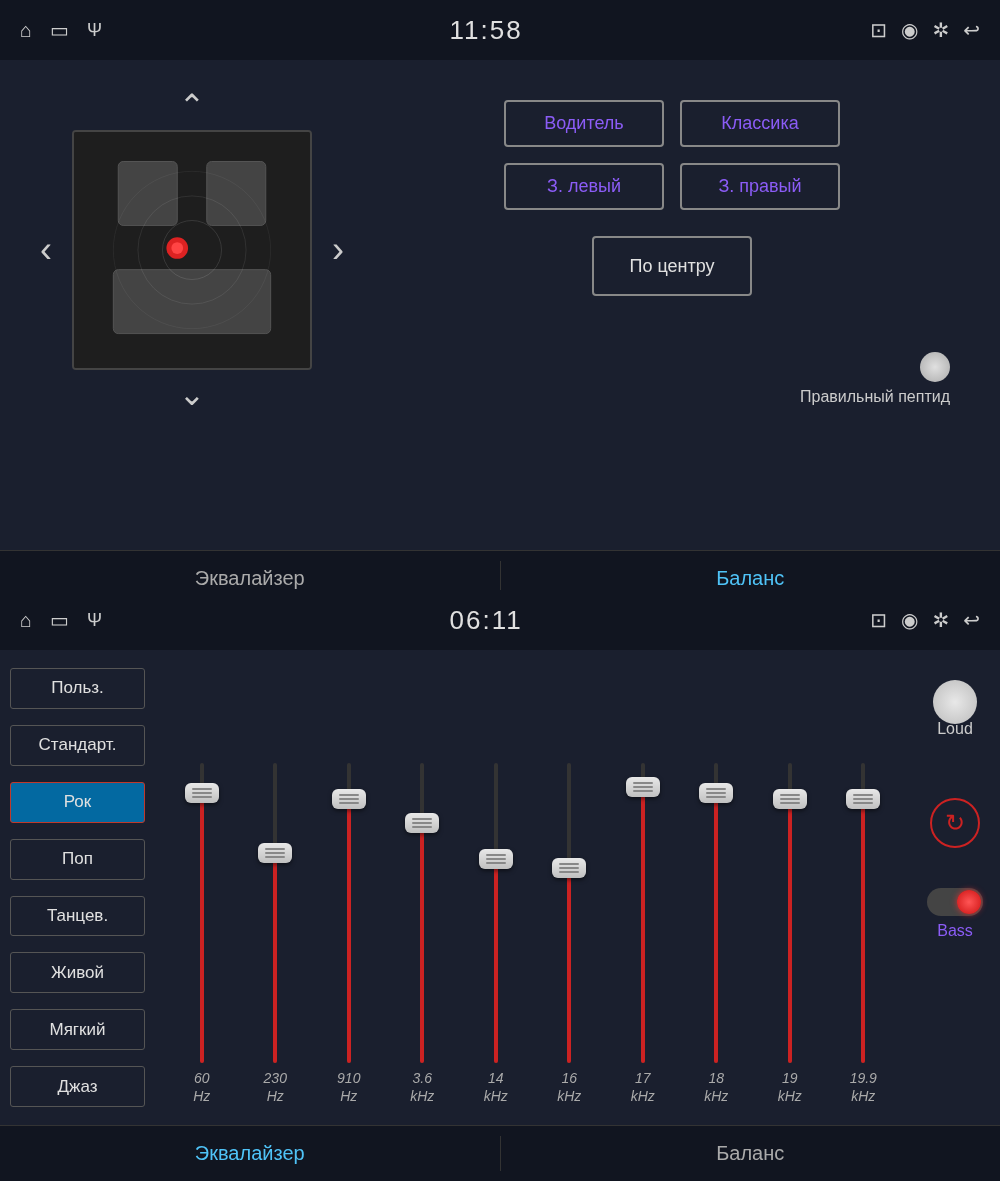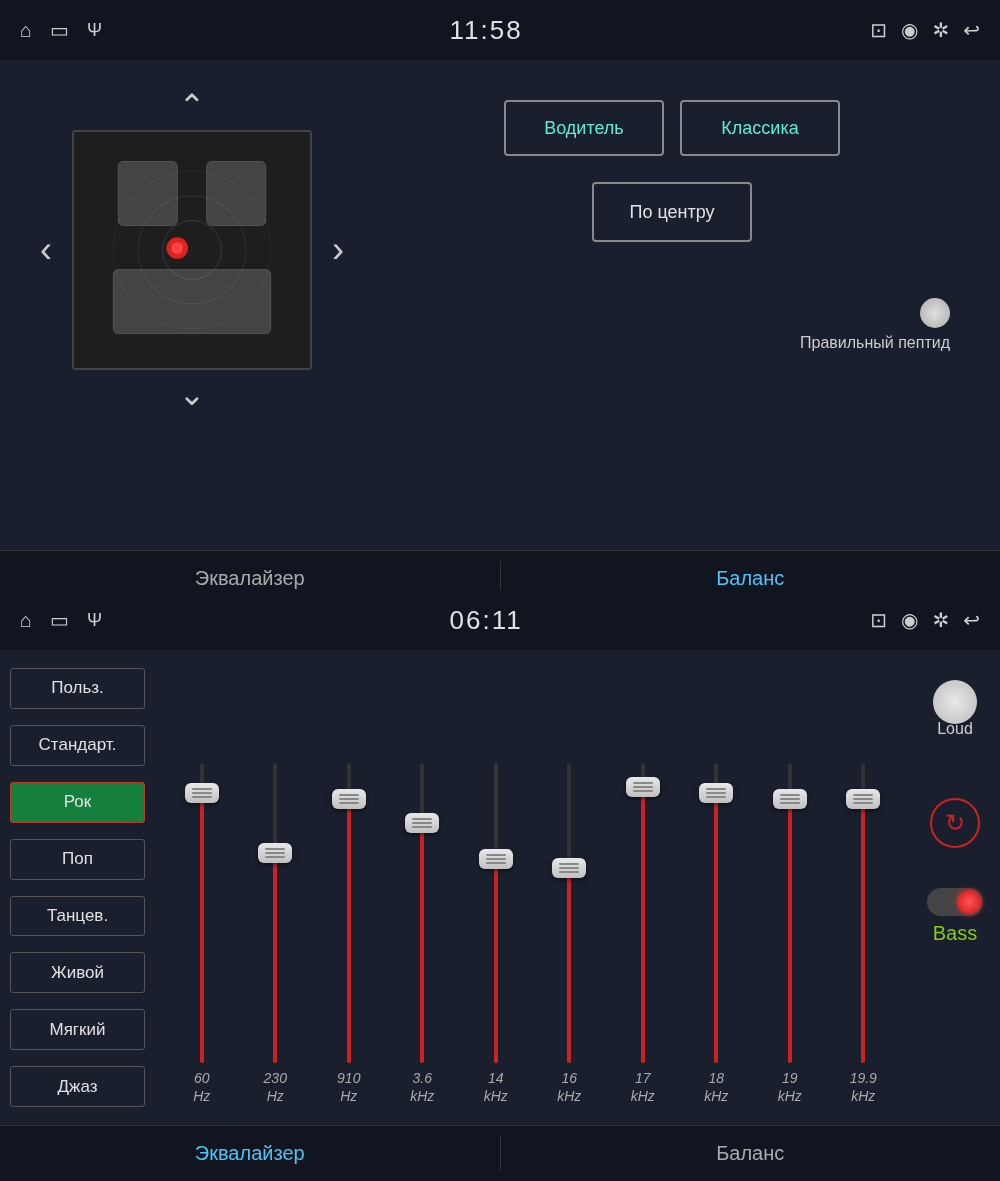--- a/index.html
+++ b/index.html
@@ -124,24 +124,24 @@
       padding-top: 20px;
     }
 
     .btn-row {
       display: flex;
       gap: 16px;
     }
 
     .seat-btn {
       width: 160px;
-      height: 56px;
+      height: 47px;
       background: transparent;
       border: 2px solid #888;
-      color: #5eead4;
+      color: #8b5cf6;
       font-size: 18px;
       cursor: pointer;
       border-radius: 4px;
     }
 
     .center-btn {
       width: 160px;
       height: 60px;
       background: transparent;
       border: 2px solid #888;
@@ -228,21 +228,21 @@
       width: 100%;
       height: 52px;
       background: transparent;
       border: 1px solid #555;
       color: #e0e0e0;
       font-size: 17px;
       cursor: pointer;
       border-radius: 3px;
     }
     .preset-btn.active {
-      background: #15803d;
+      background: #0369a1;
       border-color: #c0392b;
     }
 
     
     .eq-sliders {
       flex: 1;
       display: flex;
       flex-direction: column;
       padding: 10px 10px 0 10px;
     }
@@ -385,22 +385,22 @@
       height: 24px;
       background: radial-gradient(circle, #ff5555, #cc1111);
       border-radius: 50%;
       position: absolute;
       top: 2px;
       right: 2px;
       box-shadow: 0 0 6px rgba(255, 50, 50, 0.7);
     }
 
     .bass-label {
-      font-size: 20px;
-      color: #84cc16;
+      font-size: 16px;
+      color: #8b5cf6;
     }
 
     
     .bottom-tab-bar {
       width: 100%;
       height: 56px;
       background: #111520;
       display: flex;
       border-top: 1px solid #333;
       position: absolute;
@@ -460,20 +460,24 @@
         <button class="side-arrow">›</button>
       </div>
 
       <button class="chevron-btn">⌄</button>
     </div>
 
     <div class="balance-buttons">
       <div class="btn-row">
         <button class="seat-btn">Водитель</button>
         <button class="seat-btn">Классика</button>
+      </div>
+      <div class="btn-row">
+        <button class="seat-btn">З. левый</button>
+        <button class="seat-btn">З. правый</button>
       </div>
       <button class="center-btn">По центру</button>
 
       <div class="balance-status">
         <div style="display:flex; flex-direction:column; align-items:flex-end; gap:6px; margin-top:20px;">
           <div style="display:flex; align-items:center; gap:10px; align-self:flex-end;">
             <div class="balance-circle"></div>
           </div>
           <span class="balance-label">Правильный пептид</span>
         </div>

